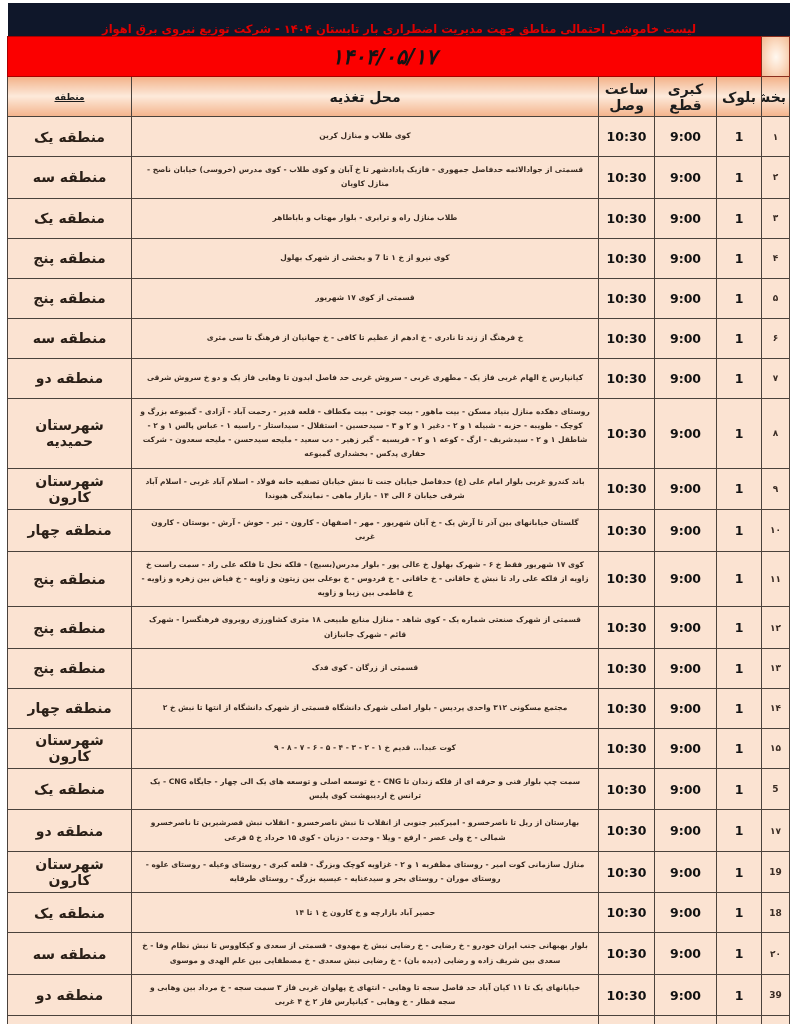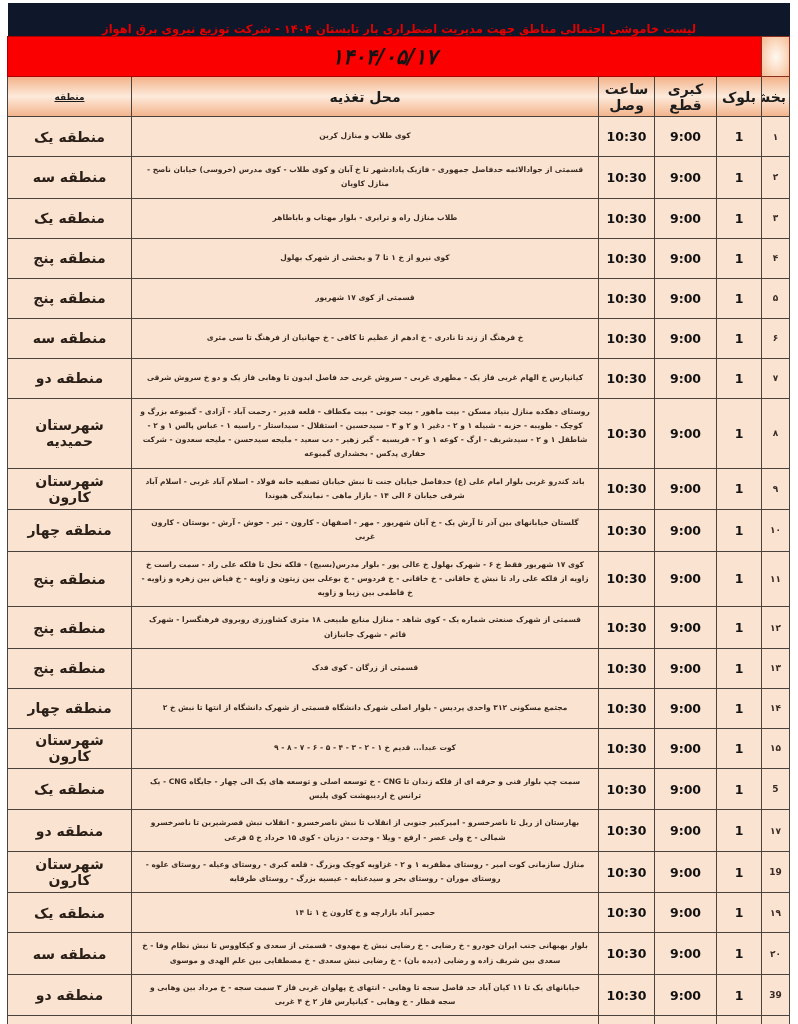--- a/index.html
+++ b/index.html
@@ -243,21 +243,21 @@
   </tr>
         <tr>
     <td class="c-num">19</td>
     <td class="c-block">1</td>
     <td class="c-time">9:00</td>
     <td class="c-time">10:30</td>
     <td class="c-feed">منازل سازمانی کوت امیر - روستای مظفریه ۱ و ۲ - غزاویه کوچک وبزرگ - قلعه کبری - روستای وعیله - روستای علوه - روستای موران - روستای بحر و سیدعنایه - عیسیه بزرگ - روستای طرفایه</td>
     <td class="c-region">شهرستان کارون</td>
   </tr>
         <tr>
-    <td class="c-num">۱۹</td>
+    <td class="c-num">18</td>
     <td class="c-block">1</td>
     <td class="c-time">9:00</td>
     <td class="c-time">10:30</td>
     <td class="c-feed">حصیر آباد بازارچه و خ کارون خ ۱ تا ۱۴</td>
     <td class="c-region">منطقه یک</td>
   </tr>
         <tr>
     <td class="c-num">۲۰</td>
     <td class="c-block">1</td>
     <td class="c-time">9:00</td>

